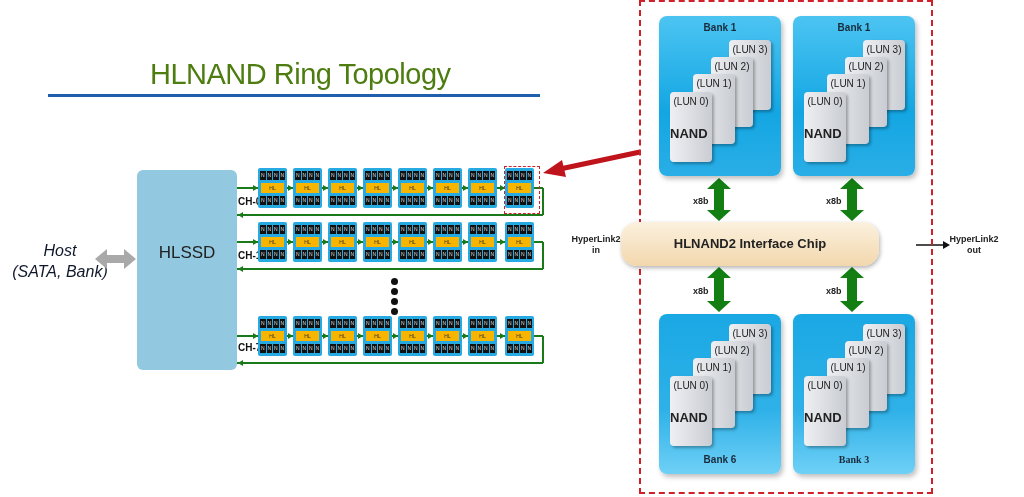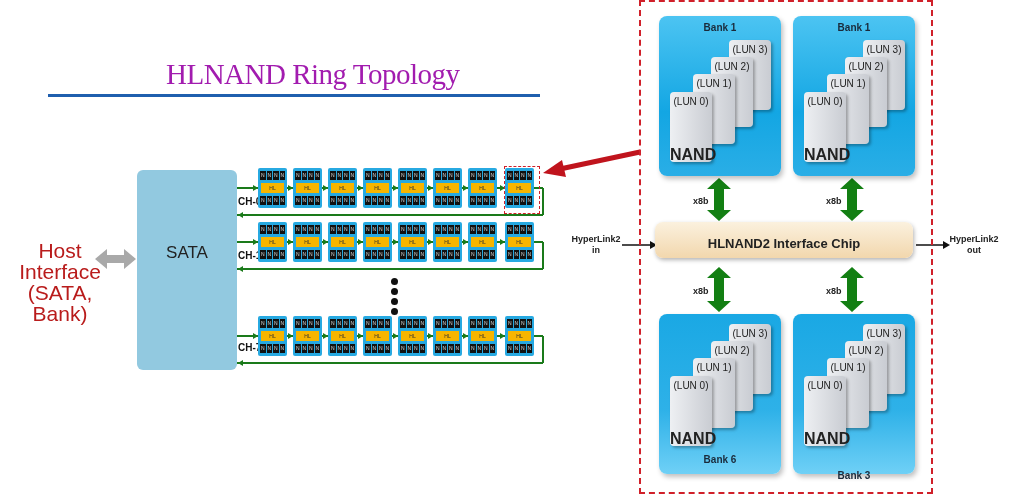--- a/index.html
+++ b/index.html
@@ -1,49 +1,48 @@
 <!DOCTYPE html>
 <html><head>
 <meta charset="utf-8">
 <style>
   html,body{margin:0;padding:0;background:#fff;}
   body{width:1024px;height:497px;position:relative;overflow:hidden;font-family:"Liberation Sans",sans-serif;}
   .abs{position:absolute;}
-  #title{left:166px;top:58px;font-size:29px;color:#a21caf;letter-spacing:-0.5px;font-family:Liberation Serif, serif;}
+  #title{left:150px;top:58px;font-size:29px;color:#4d7c0f;letter-spacing:-0.5px;font-family:Liberation Sans, sans-serif;}
   #title-rule{left:48px;top:94px;width:492px;height:3px;background:#1f5fae;}
-  #host{left:10px;top:240px;width:100px;text-align:center;font-size:21px;color:#b91c1c;line-height:21px;}
+  #host{left:10px;top:240px;width:100px;text-align:center;font-size:16px;color:#0f172a;line-height:21px;font-style:italic;}
   #ctrl{left:137px;top:170px;width:100px;height:200px;background:#92c9e0;border-radius:6px;}
   #ctrl-label{position:absolute;left:0;right:0;top:72px;text-align:center;font-size:17px;color:#222;line-height:22px;}
   .chlabel{font-size:10px;font-weight:bold;color:#111;}
   .mod{position:absolute;width:29px;height:40px;background:#27a9e1;border-radius:2px;}
   .mod .nrow{position:absolute;left:2px;right:2px;height:9px;display:flex;gap:1px;}
   .mod .nrow span{flex:1;background:#111;color:#ddd;font-size:5px;line-height:9px;text-align:center;}
   .mod .hl{position:absolute;left:3px;right:3px;top:15px;height:10px;background:#f7b500;font-size:5px;line-height:10px;text-align:center;color:#333;}
   #callout-box{left:639px;top:0px;width:294px;height:494px;border:2px dashed #d0202a;box-sizing:border-box;}
   .bank{position:absolute;width:122px;height:160px;border-radius:8px;box-shadow:2px 3px 5px rgba(0,0,0,0.25);}
   .bank.top{background:linear-gradient(#4cc4f2,#13a6e3 60%,#2aaee6);}
   .bank.bot{background:linear-gradient(#1aa8e4,#2eb1e8 60%,#6fd0f6);}
   .bank-name{position:absolute;left:0;right:0;text-align:center;font-size:10px;font-weight:bold;color:#1a2a3a;}
   .lun{position:absolute;width:42px;height:70px;border-radius:4px;background:linear-gradient(90deg,#eef0f3,#c9ccd2);box-shadow:2px 2px 3px rgba(0,0,0,0.3);}
   .lun span{position:absolute;top:4px;left:0;right:0;text-align:center;font-size:10px;color:#222;}
-  .lun b{position:absolute;top:34px;left:0;right:0;text-align:right;font-size:16px;color:#222;margin-top:20px;}
-  #chip{left:655px;top:222px;width:258px;height:36px;border-radius:8px;background:linear-gradient(#fbf1de,#f2d7ad);box-shadow:1px 2px 4px rgba(0,0,0,0.3);}
+  .lun b{position:absolute;top:34px;left:0;right:0;text-align:left;font-size:13px;color:#222;}
+  #chip{left:621px;top:222px;width:258px;height:44px;border-radius:16px;background:linear-gradient(#fbf1de,#f2d7ad);box-shadow:1px 2px 4px rgba(0,0,0,0.3);}
   #chip-label{position:absolute;left:0;right:0;top:14px;text-align:center;font-size:13px;font-weight:bold;color:#222;}
   .small{font-size:9px;font-weight:bold;color:#222;text-align:center;line-height:11px;}
   #dots span{display:block;width:7px;height:7px;border-radius:50%;background:#111;margin-bottom:3px;}
 </style>
 </head>
 <body>
 
 <div id="title" class="abs">HLNAND Ring Topology</div>
 <div id="title-rule" class="abs"></div>
 
 <div id="host" class="abs">
   <div>Host</div>
-  <div>Interface</div>
   <div>(SATA, Bank)</div>
 </div>
 
 <svg class="abs" style="left:0;top:0" width="1024" height="497">
 
   <polygon points="95,259 107,249 107,255 124,255 124,249 136,259 124,269 124,263 107,263 107,269" fill="#a9a9a9"></polygon>
 
   <g>
     <line x1="640" y1="152" x2="560" y2="169" stroke="#c0141d" stroke-width="5"></line>
     <polygon points="543,173 562,160 566,177" fill="#c0141d"></polygon>
@@ -129,21 +128,21 @@
     <polygon points="657,245 650,241 650,249" fill="#111"></polygon>
   </g>
   <g>
     <line x1="916" y1="245" x2="945" y2="245" stroke="#111" stroke-width="1.5"></line>
     <polygon points="950,245 943,241 943,249" fill="#111"></polygon>
   </g>
 </svg>
 
 <div id="ctrl" class="abs">
   <div id="ctrl-label">
-    <div>SATA</div>
+    <div>HLSSD</div>
   </div>
 </div>
 
 <div class="abs chlabel" style="left:238px;top:196px">CH-0</div>
 <div class="abs chlabel" style="left:238px;top:250px">CH-1</div>
 <div class="abs chlabel" style="left:238px;top:342px">CH-7</div>
 
 <div id="modules">
     <div class="mod" style="left: 258px; top: 168px;">
       <div class="nrow" style="top: 3px;">
@@ -561,21 +560,21 @@
       </div>
       <div class="lun" style="left: 34px; top: 44px;">
         <span>(LUN 1)</span>
       </div>
       <div class="lun" style="left: 11px; top: 62px;">
         <span>(LUN 0)</span>
         <b>NAND</b>
       </div>
     </div>
     <div class="bank bot" style="left: 793px; top: 314px;">
-      <div class="bank-name" style="top: 156px;">Bank 3</div>
+      <div class="bank-name" style="top: 140px; font-family: Liberation Serif, serif;">Bank 3</div>
       <div class="lun" style="left: 70px; top: 10px;">
         <span>(LUN 3)</span>
       </div>
       <div class="lun" style="left: 52px; top: 27px;">
         <span>(LUN 2)</span>
       </div>
       <div class="lun" style="left: 34px; top: 44px;">
         <span>(LUN 1)</span>
       </div>
       <div class="lun" style="left: 11px; top: 62px;">

